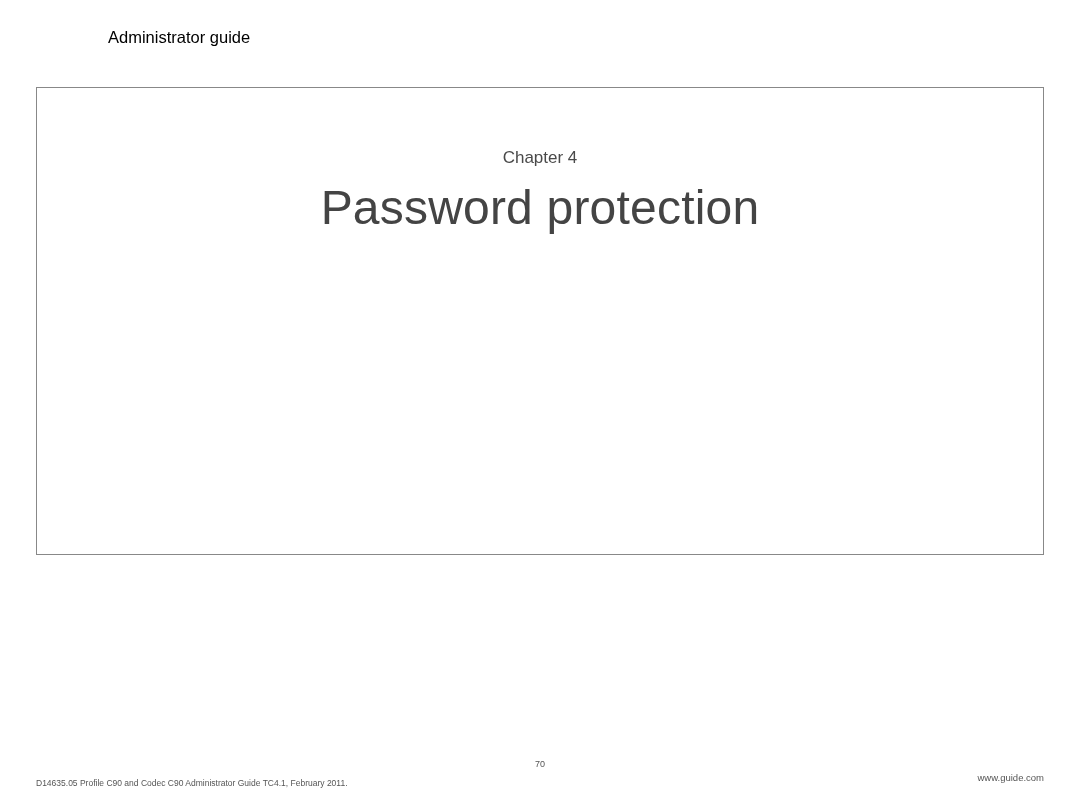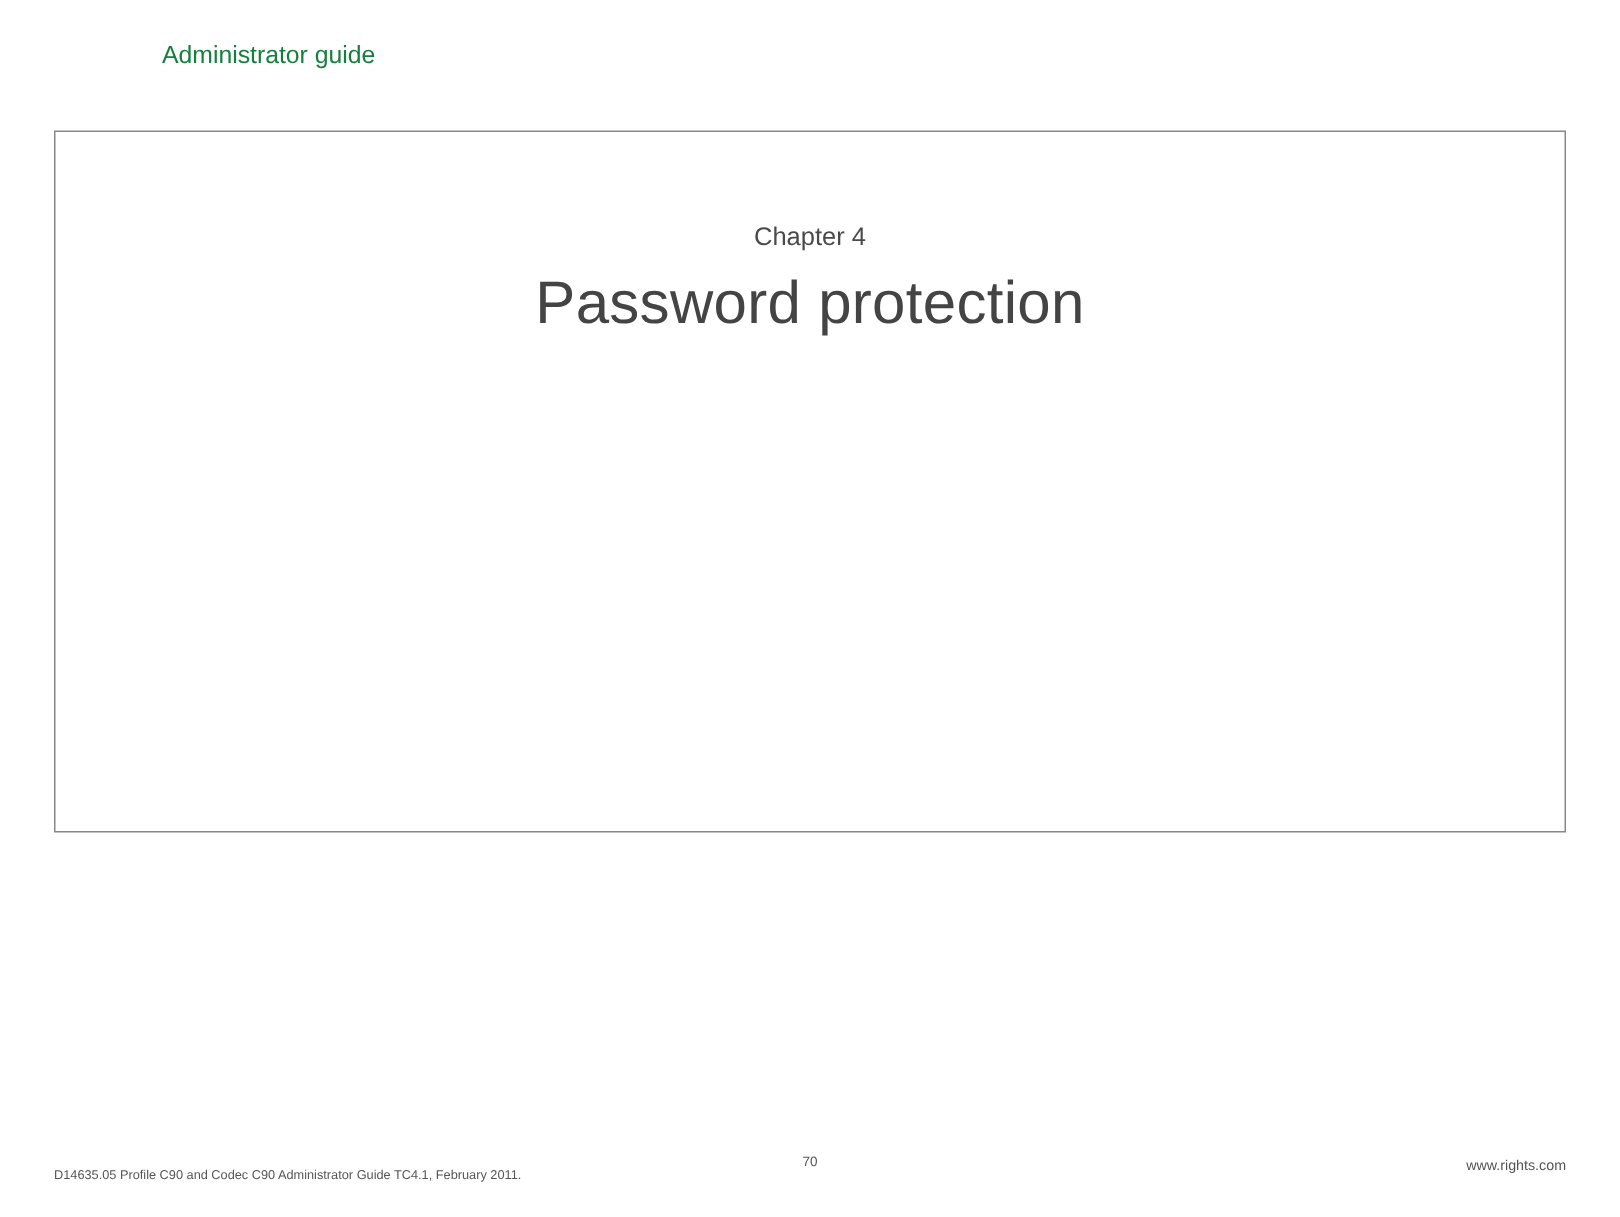--- a/index.html
+++ b/index.html
@@ -22,39 +22,39 @@
       align-items: baseline;
       padding: 28px 36px 0 108px;
     }
     .header-left {
       font-size: 16.5px;
       color: #5a5a5a;
       letter-spacing: 0.1px;
     }
     .header-right {
       font-size: 16.5px;
-      color: #15803d;
+      color: #000000;
       padding-right: 4px;
     }
     .content-frame {
       margin: 40px 36px 0 36px;
       border: 0.5px solid #888;
       height: 468px;
       position: relative;
     }
     .chapter-label {
       text-align: center;
       font-size: 17px;
       color: #4a4a4a;
       margin-top: 60px;
       font-weight: 400;
     }
     .chapter-title {
       text-align: center;
-      font-size: 40px;
+      font-size: 48px;
       color: #444;
       margin-top: 12px;
       font-weight: 300;
       letter-spacing: 0.2px;
     }
     .footer {
       position: absolute;
       bottom: 22px;
       left: 36px;
       right: 36px;
@@ -65,21 +65,21 @@
       color: #555;
       line-height: 1.35;
     }
     .footer-left {
       text-align: left;
     }
     .footer-center {
       position: absolute;
       left: 50%;
       transform: translateX(-50%);
-      bottom: 9px;
+      bottom: 19px;
       font-size: 9px;
     }
     .footer-right {
       text-align: right;
       font-size: 9.5px;
       padding-bottom: 4px;
     }
   </style>
 </head>
 <body>
@@ -91,14 +91,14 @@
 <div class="content-frame">
   <div class="chapter-label">Chapter 4</div>
   <div class="chapter-title">Password protection</div>
 </div>
 
 <div class="footer">
   <div class="footer-left">
     <div>D14635.05 Profile C90 and Codec C90 Administrator Guide TC4.1, February 2011.</div>
   </div>
   <div class="footer-center">70</div>
-  <div class="footer-right">www.rights.com</div>
+  <div class="footer-right">www.guide.com</div>
 </div>
 
 </body></html>

